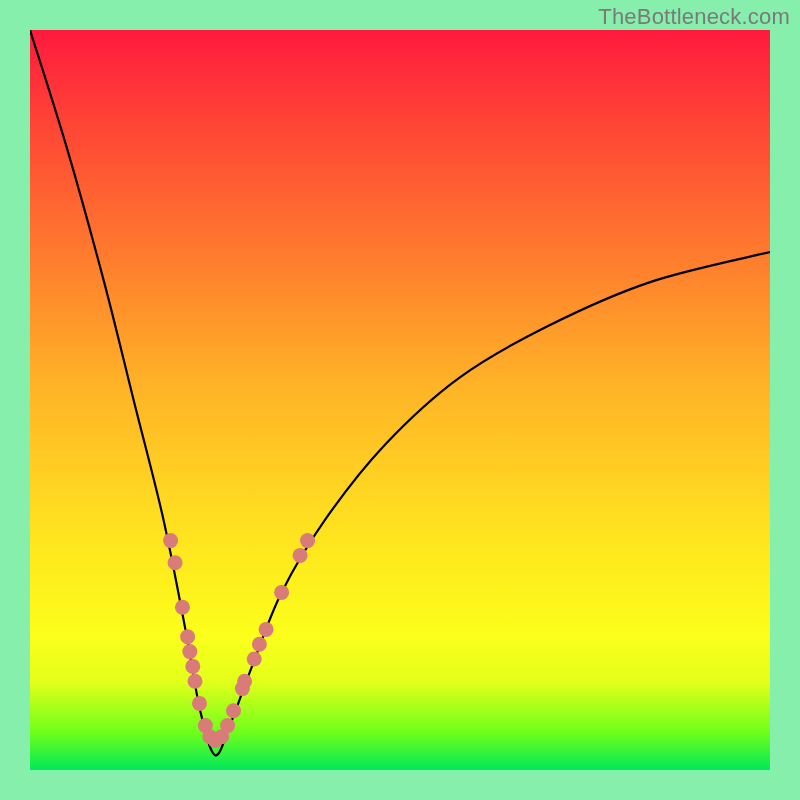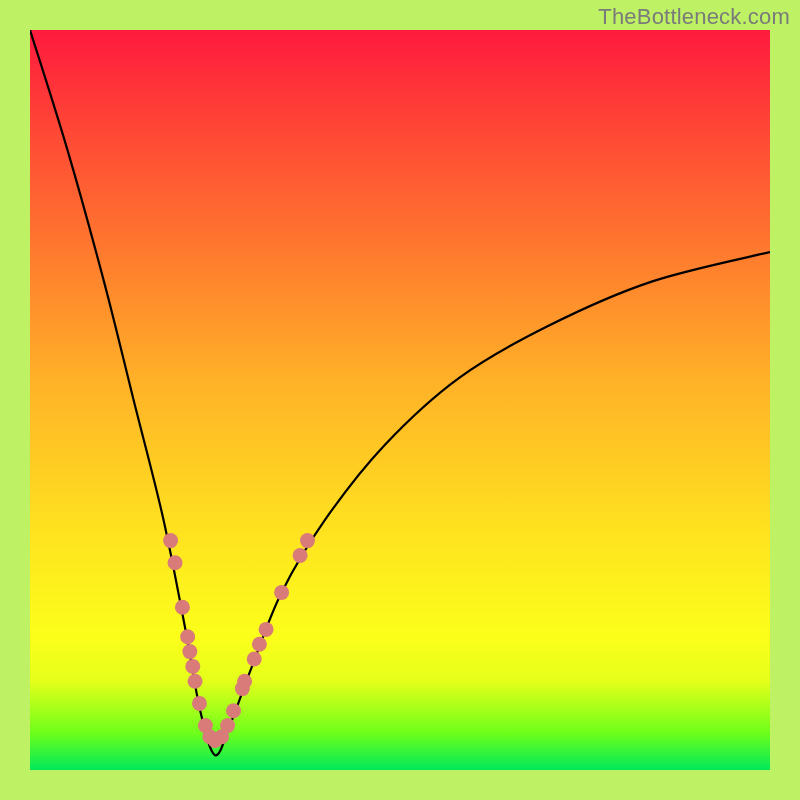--- a/index.html
+++ b/index.html
@@ -10,21 +10,21 @@
     overflow: hidden;
     background: #000;
     font-family: Arial, Helvetica, sans-serif;
   }
   .frame {
     position: absolute;
     left: 0;
     top: 0;
     width: 800px;
     height: 800px;
-    background: #bef264;
+    background: #86efac;
   }
   .plot-area {
     position: absolute;
     left: 30px;
     top: 30px;
     width: 740px;
     height: 740px;
     
     background: linear-gradient(
       to bottom,

